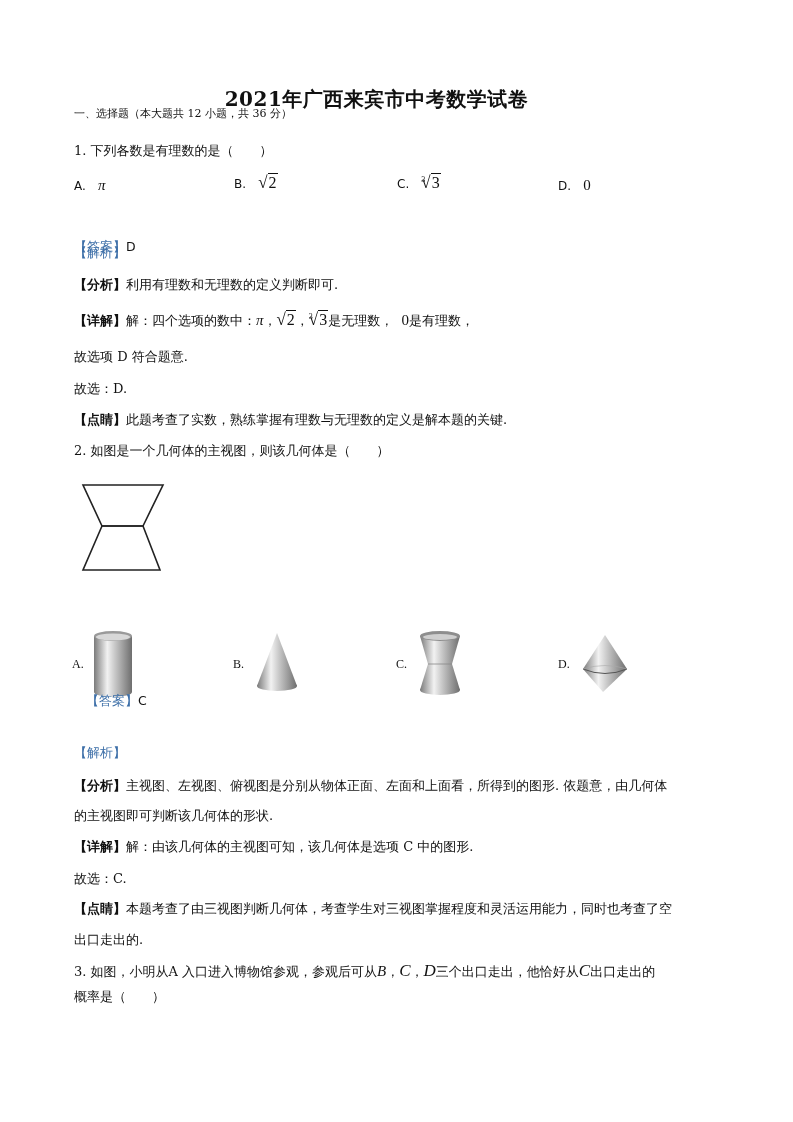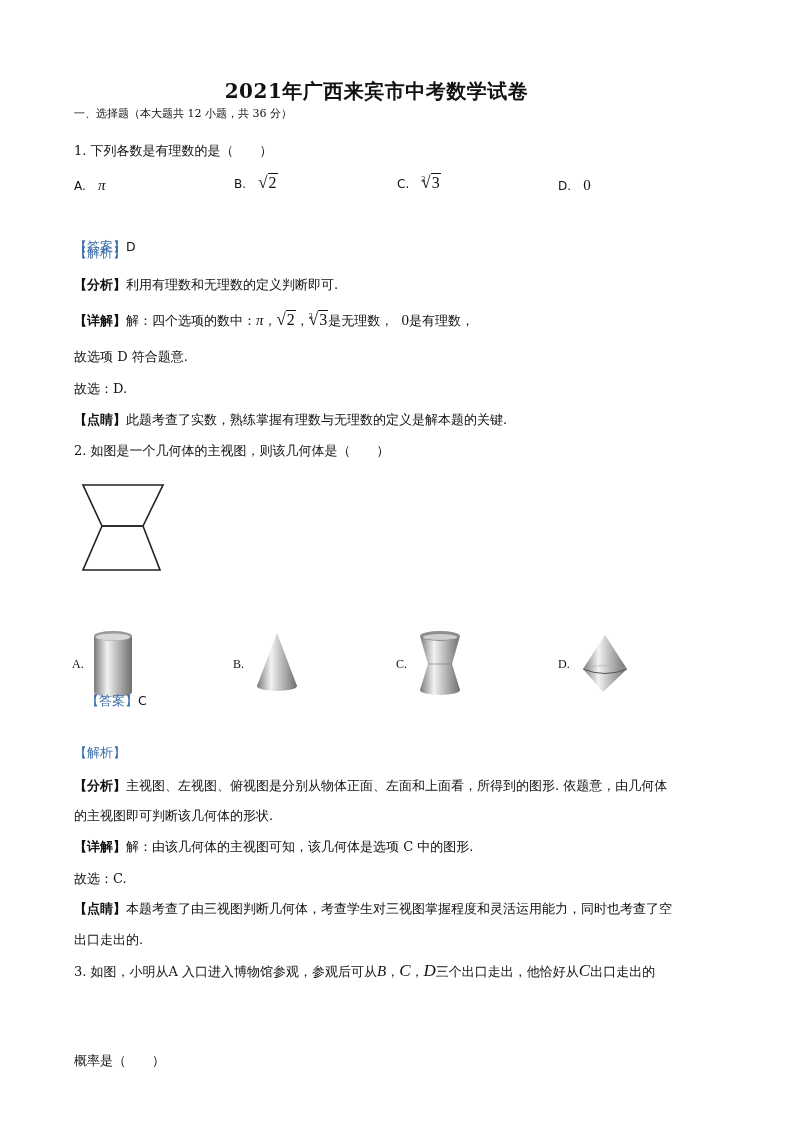--- a/index.html
+++ b/index.html
@@ -3,21 +3,21 @@
 <meta charset="utf-8">
 <style>
   html, body { margin: 0; padding: 0; background: #ffffff; }
   body {
     width: 793px; height: 1122px; position: relative; overflow: hidden;
     font-family: "DejaVu Serif", "Liberation Serif", serif;
     color: #111;
   }
   .abs { position: absolute; white-space: nowrap; }
   .title {
-    left: 0; width: 753px; top: 78px; text-align: center;
+    left: 0; width: 753px; top: 86px; text-align: center;
     font-size: 20px; font-weight: bold; letter-spacing: 0.5px;
   }
   .section {
     left: 74px; top: 106px; font-size: 11px; font-weight: normal;
   }
   .line { font-size: 13px; line-height: 18px; }
   .tag-blue { color: #3d6fa8; }
   .sans { font-family: "DejaVu Sans", "Liberation Sans", sans-serif; font-size: 12.5px; }
   .brk { font-weight: bold; text-align: right; }
   .math { font-family: "Liberation Serif", "DejaVu Serif", serif; font-style: italic; font-size: 15px; }
@@ -150,16 +150,16 @@
 <div class="abs line" style="left:74px; top:870px;">故选：C.</div>
 <div class="abs line" style="left:74px; top:900px;">
   <span class="brk">【点睛】</span><span>本题考查了由三视图判断几何体，考查学生对三视图掌握程度和灵活运用能力，同时也考查了空</span>
 </div>
 <div class="abs line" style="left:74px; top:931px;">出口走出的.</div>
 
 
 <div class="abs line" style="left:74px; top:962px;">
   <span>3. 如图，小明从A 入口进入博物馆参观，参观后可从</span><span class="math">B</span>，<span class="math" style="font-size:17px;">C</span>，<span class="math" style="font-size:17px;">D</span><span>三个出口走出，他恰好从</span><span class="math" style="font-size:17px;">C</span><span>出口走出的</span>
 </div>
-<div class="abs line" style="left:74px; top:1052px;text-align:right;">概率是（　　）</div>
+<div class="abs line" style="left:74px; top:988px;text-align:right;">概率是（　　）</div>
 
 
 
 
 </body></html>

